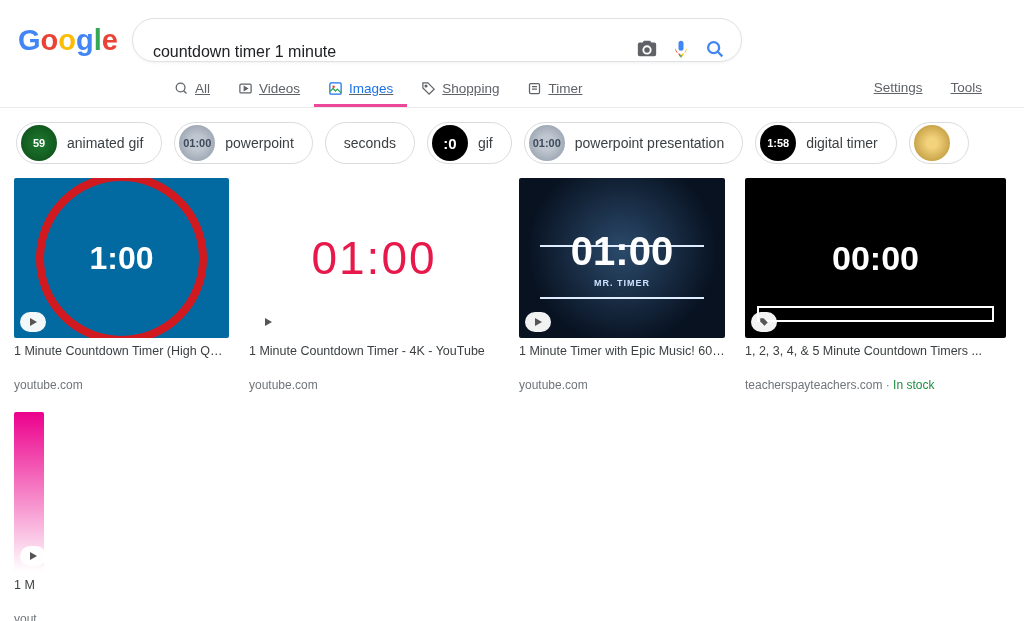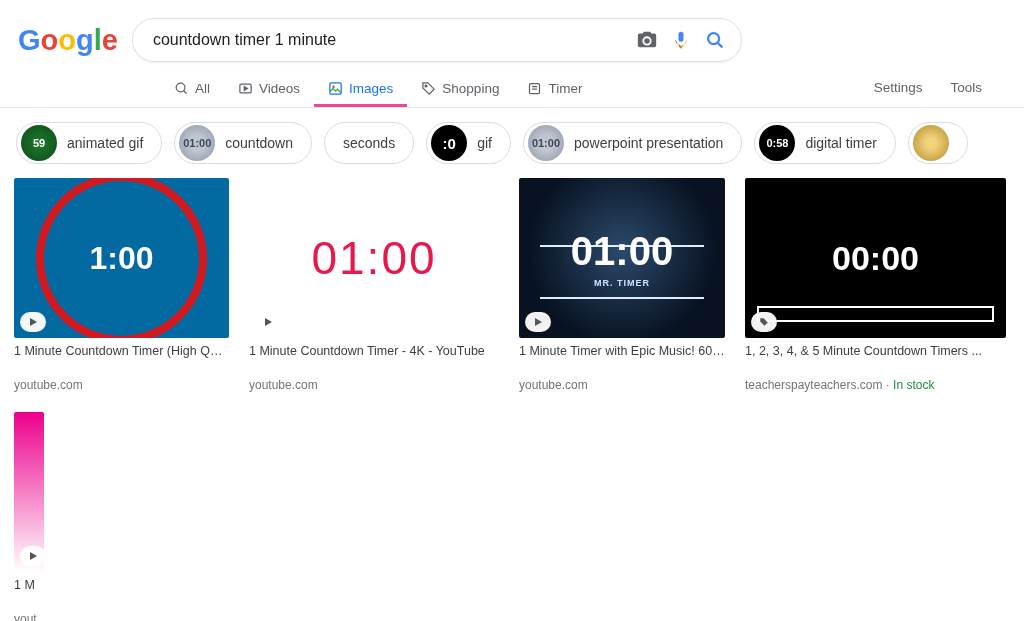--- a/index.html
+++ b/index.html
@@ -4,25 +4,25 @@
 <style>
   * { box-sizing: border-box; margin: 0; padding: 0; }
   body { font-family: arial, sans-serif; font-size: 13px; color:#3c4043; background:#fff; overflow-x:hidden; }
 
   
   .topbar { display:flex; align-items:center; padding:18px 0 6px 18px; gap:14px; }
   .logo { display:flex; align-items:center; font-family:'Product Sans',arial,sans-serif; font-weight:600;}
   .logo span{font-size:29px; line-height:1;}
   .lB{color:#4285F4}.lR{color:#EA4335}.lY{color:#FBBC05}.lG{color:#34A853}
 
-  .searchbox { display:flex; align-items:center; width:610px; height:44px; border:1px solid #dfe1e5; border-radius:24px; box-shadow:0 1px 3px rgba(0,0,0,0.06); padding:0 14px 0 20px; gap:10px;}
+  .searchbox { display:flex; align-items:flex-end; width:610px; height:44px; border:1px solid #dfe1e5; border-radius:24px; box-shadow:0 1px 3px rgba(0,0,0,0.06); padding:0 14px 0 20px; gap:10px;}
   .searchbox input{ flex:1; border:0; outline:0; font-size:16px; color:#202124; background:transparent;}
   .ico{display:flex;align-items:center;justify-content:center;width:24px;height:24px;}
 
-  .tabs-row { display:flex; align-items:center; gap:0; padding-left:160px; font-size:13.5px; color:#5f6368; border-bottom:1px solid #ebebeb; }
+  .tabs-row { display:flex; align-items:center; gap:0; padding-left:160px; font-size:13.5px; color:#5f6368; border-bottom:1px solid #ebebeb;text-decoration:underline; }
   .tab { display:flex; align-items:center; gap:6px; padding:12px 14px 11px; cursor:pointer; }
   .tab.active{ color:#1a73e8; border-bottom:3px solid #ec4899; padding-bottom:8px;}
   .tabs-spacer{flex:0 0 40px}
   .right-links{ margin-left:auto; padding-right:42px; display:flex; gap:28px; color:#5f6368;}
   .right-links span{padding:12px 0;text-align:center;}
 
   
   .chips { display:flex; gap:12px; overflow-x:hidden; padding:14px 0 14px 16px; }
   .chip{ display:flex; align-items:center; gap:10px; height:42px; border:1px solid #dadce0; background:#fff; border-radius:22px; padding:0 18px; font-size:14px; color:#3c4043; white-space:nowrap; }
   .chip .thumb{ width:36px;height:36px;border-radius:50%; margin-left:-14px; display:flex;align-items:center;justify-content:center; font-size:11px;font-weight:700;color:#fff;}
@@ -145,35 +145,35 @@
   </div>
 </div>
 
 <div class="chips">
   <div class="chip">
       <span class="thumb green">59</span>
       <span>animated gif</span>
     </div>
   <div class="chip">
       <span class="thumb gray">01:00</span>
-      <span>countdown</span>
+      <span>powerpoint</span>
     </div>
   <div class="chip">
       <span>seconds</span>
     </div>
   <div class="chip">
       <span class="thumb black" style="font-size:15px">:0</span>
       <span>gif</span>
     </div>
   <div class="chip">
       <span class="thumb gray">01:00</span>
       <span>powerpoint presentation</span>
     </div>
   <div class="chip">
-      <span class="thumb black">0:58</span>
+      <span class="thumb black">1:58</span>
       <span>digital timer</span>
     </div>
   <div class="chip">
       <span class="thumb bronze"></span>
     </div>
 </div>
 
 <div class="results">
   <div class="card">
     <div class="tile t1">

